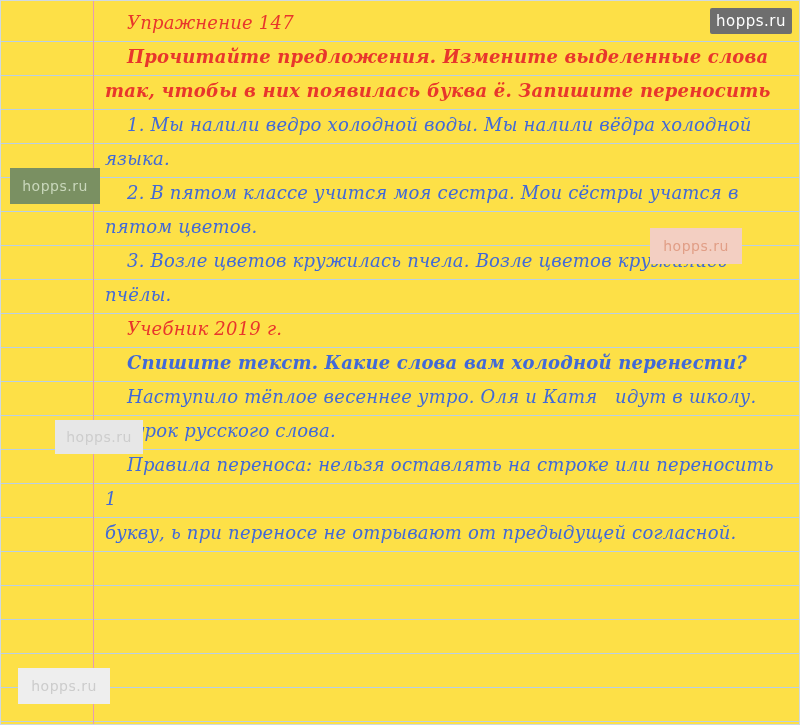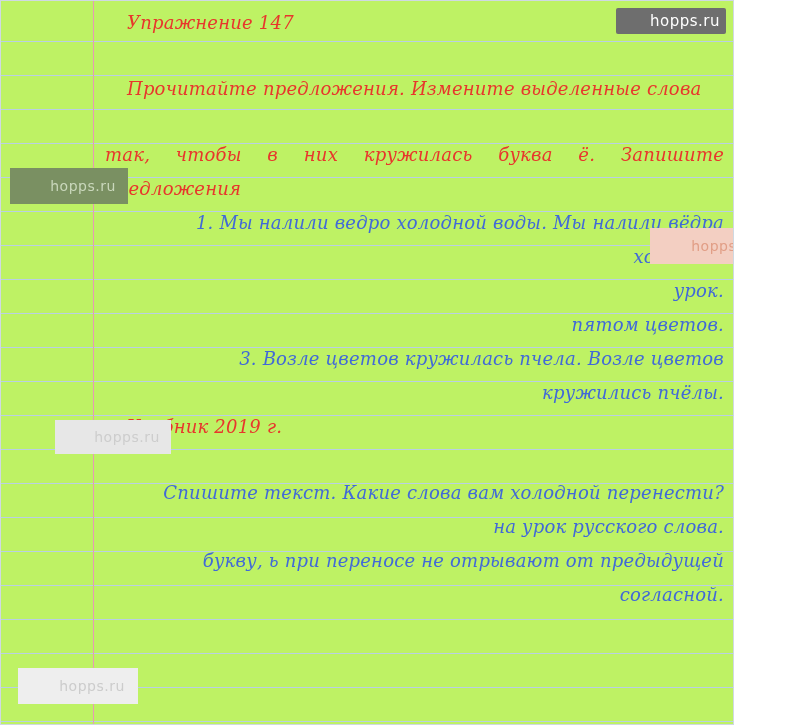--- a/index.html
+++ b/index.html
@@ -6,23 +6,23 @@
     margin: 0;
     padding: 0;
     background: #ffffff;
   }
   body {
     font-family: "DejaVu Sans", sans-serif;
   }
 
   #page {
     position: relative;
-    width: 734px;
+    width: 800px;
     height: 725px;
-    background: #bef264;
+    background: #fde047;
     overflow: hidden;
     box-sizing: border-box;
   }
 
   
   #rules {
     position: absolute;
     inset: 0;
     background-image: repeating-linear-gradient(
         to bottom,
@@ -64,45 +64,42 @@
     font-size: 18px;
     line-height: 34px;
     white-space: pre-wrap;
     letter-spacing: 0.2px;
   }
   .red {
     color: #e8362c;
   }
   .blue {
     color: #4169d8;
-    text-align: right;
   }
   .bold {
-    font-weight: normal;
-    margin-top: 32px;
+    font-weight: bold;
   }
   .indent {
     text-indent: 22px;
   }
   .justify {
     text-align: justify;
     text-align-last: left;
   }
 
   
   .wm {
     position: absolute;
     font-family: "DejaVu Sans", sans-serif;
     font-size: 15px;
     letter-spacing: 0.5px;
     color: #ffffff;
     display: flex;
     align-items: center;
     justify-content: center;
-    padding-left: 28px;
   }
   .wm-top {
     top: 8px;
     right: 8px;
     width: 82px;
     height: 26px;
     background: #6e6e6e;
     color: #ffffff;
     border-radius: 2px;
     font-size: 15px;
@@ -150,36 +147,39 @@
 <div id="page">
 
   <div id="rules"></div>
   <div id="margin-line"></div>
 
   <div class="content">
 
     <div class="line red indent">Упражнение 147</div>
 
     <div class="line red bold indent justify">Прочитайте предложения. Измените выделенные слова</div>
-    <div class="line red bold justify">так, чтобы в них кружилась буква ё. Запишите предложения</div>
+    <div class="line red bold justify">так, чтобы в них появилась буква ё. Запишите переносить</div>
 
     <div class="line blue indent">1. Мы налили ведро холодной воды. Мы налили вёдра холодной</div>
-    <div class="line blue">урок.</div>
+    <div class="line blue">языка.</div>
 
+    <div class="line blue indent">2. В пятом классе учится моя сестра. Мои сёстры учатся в</div>
     <div class="line blue">пятом цветов.</div>
 
     <div class="line blue indent">3. Возле цветов кружилась пчела. Возле цветов кружились пчёлы.</div>
 
     <div class="line red indent">Учебник 2019 г.</div>
 
     <div class="line blue bold indent">Спишите текст. Какие слова вам холодной перенести?</div>
 
+    <div class="line blue indent">Наступило тёплое весеннее утро. Оля и Катя   идут в школу.</div>
     <div class="line blue">на урок русского слова.</div>
 
 
+    <div class="line blue indent">Правила переноса: нельзя оставлять на строке или переносить 1</div>
     <div class="line blue">букву, ь при переносе не отрывают от предыдущей согласной.</div>
 
   </div>
 
   <div class="wm wm-top">hopps.ru</div>
   <div class="wm wm-green">hopps.ru</div>
   <div class="wm wm-pink">hopps.ru</div>
   <div class="wm wm-grey1">hopps.ru</div>
   <div class="wm wm-grey2">hopps.ru</div>
 

